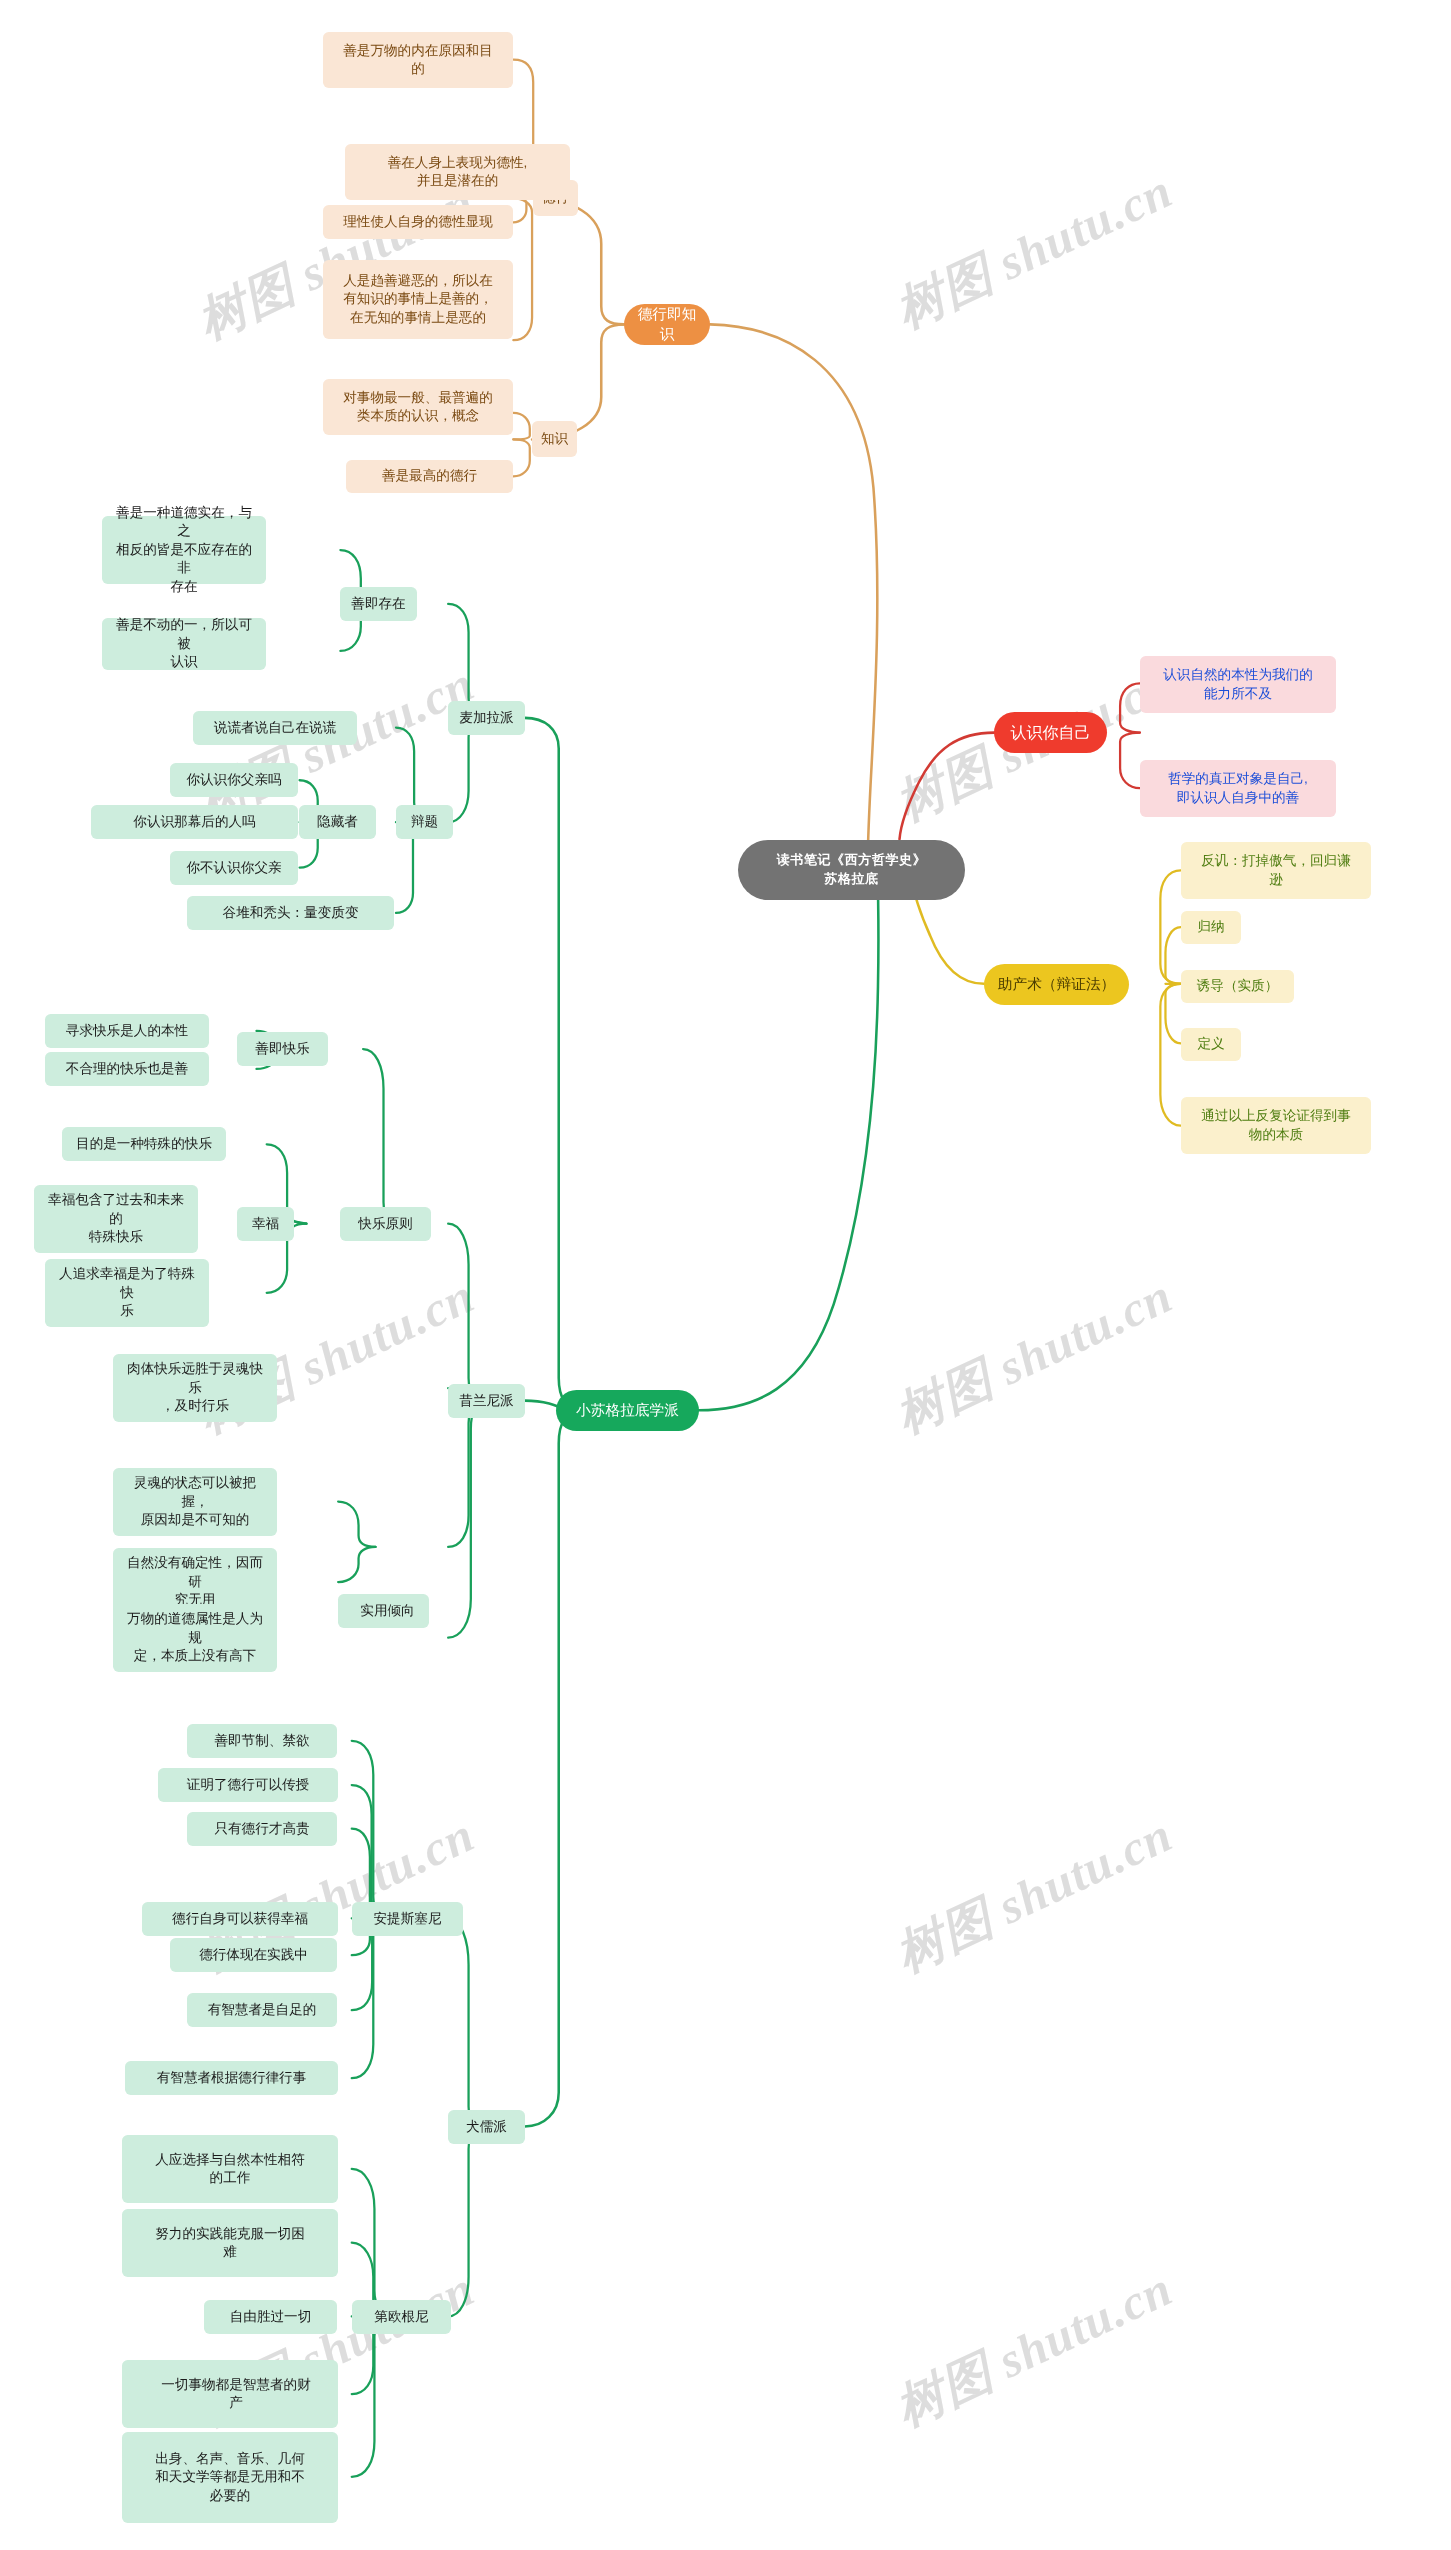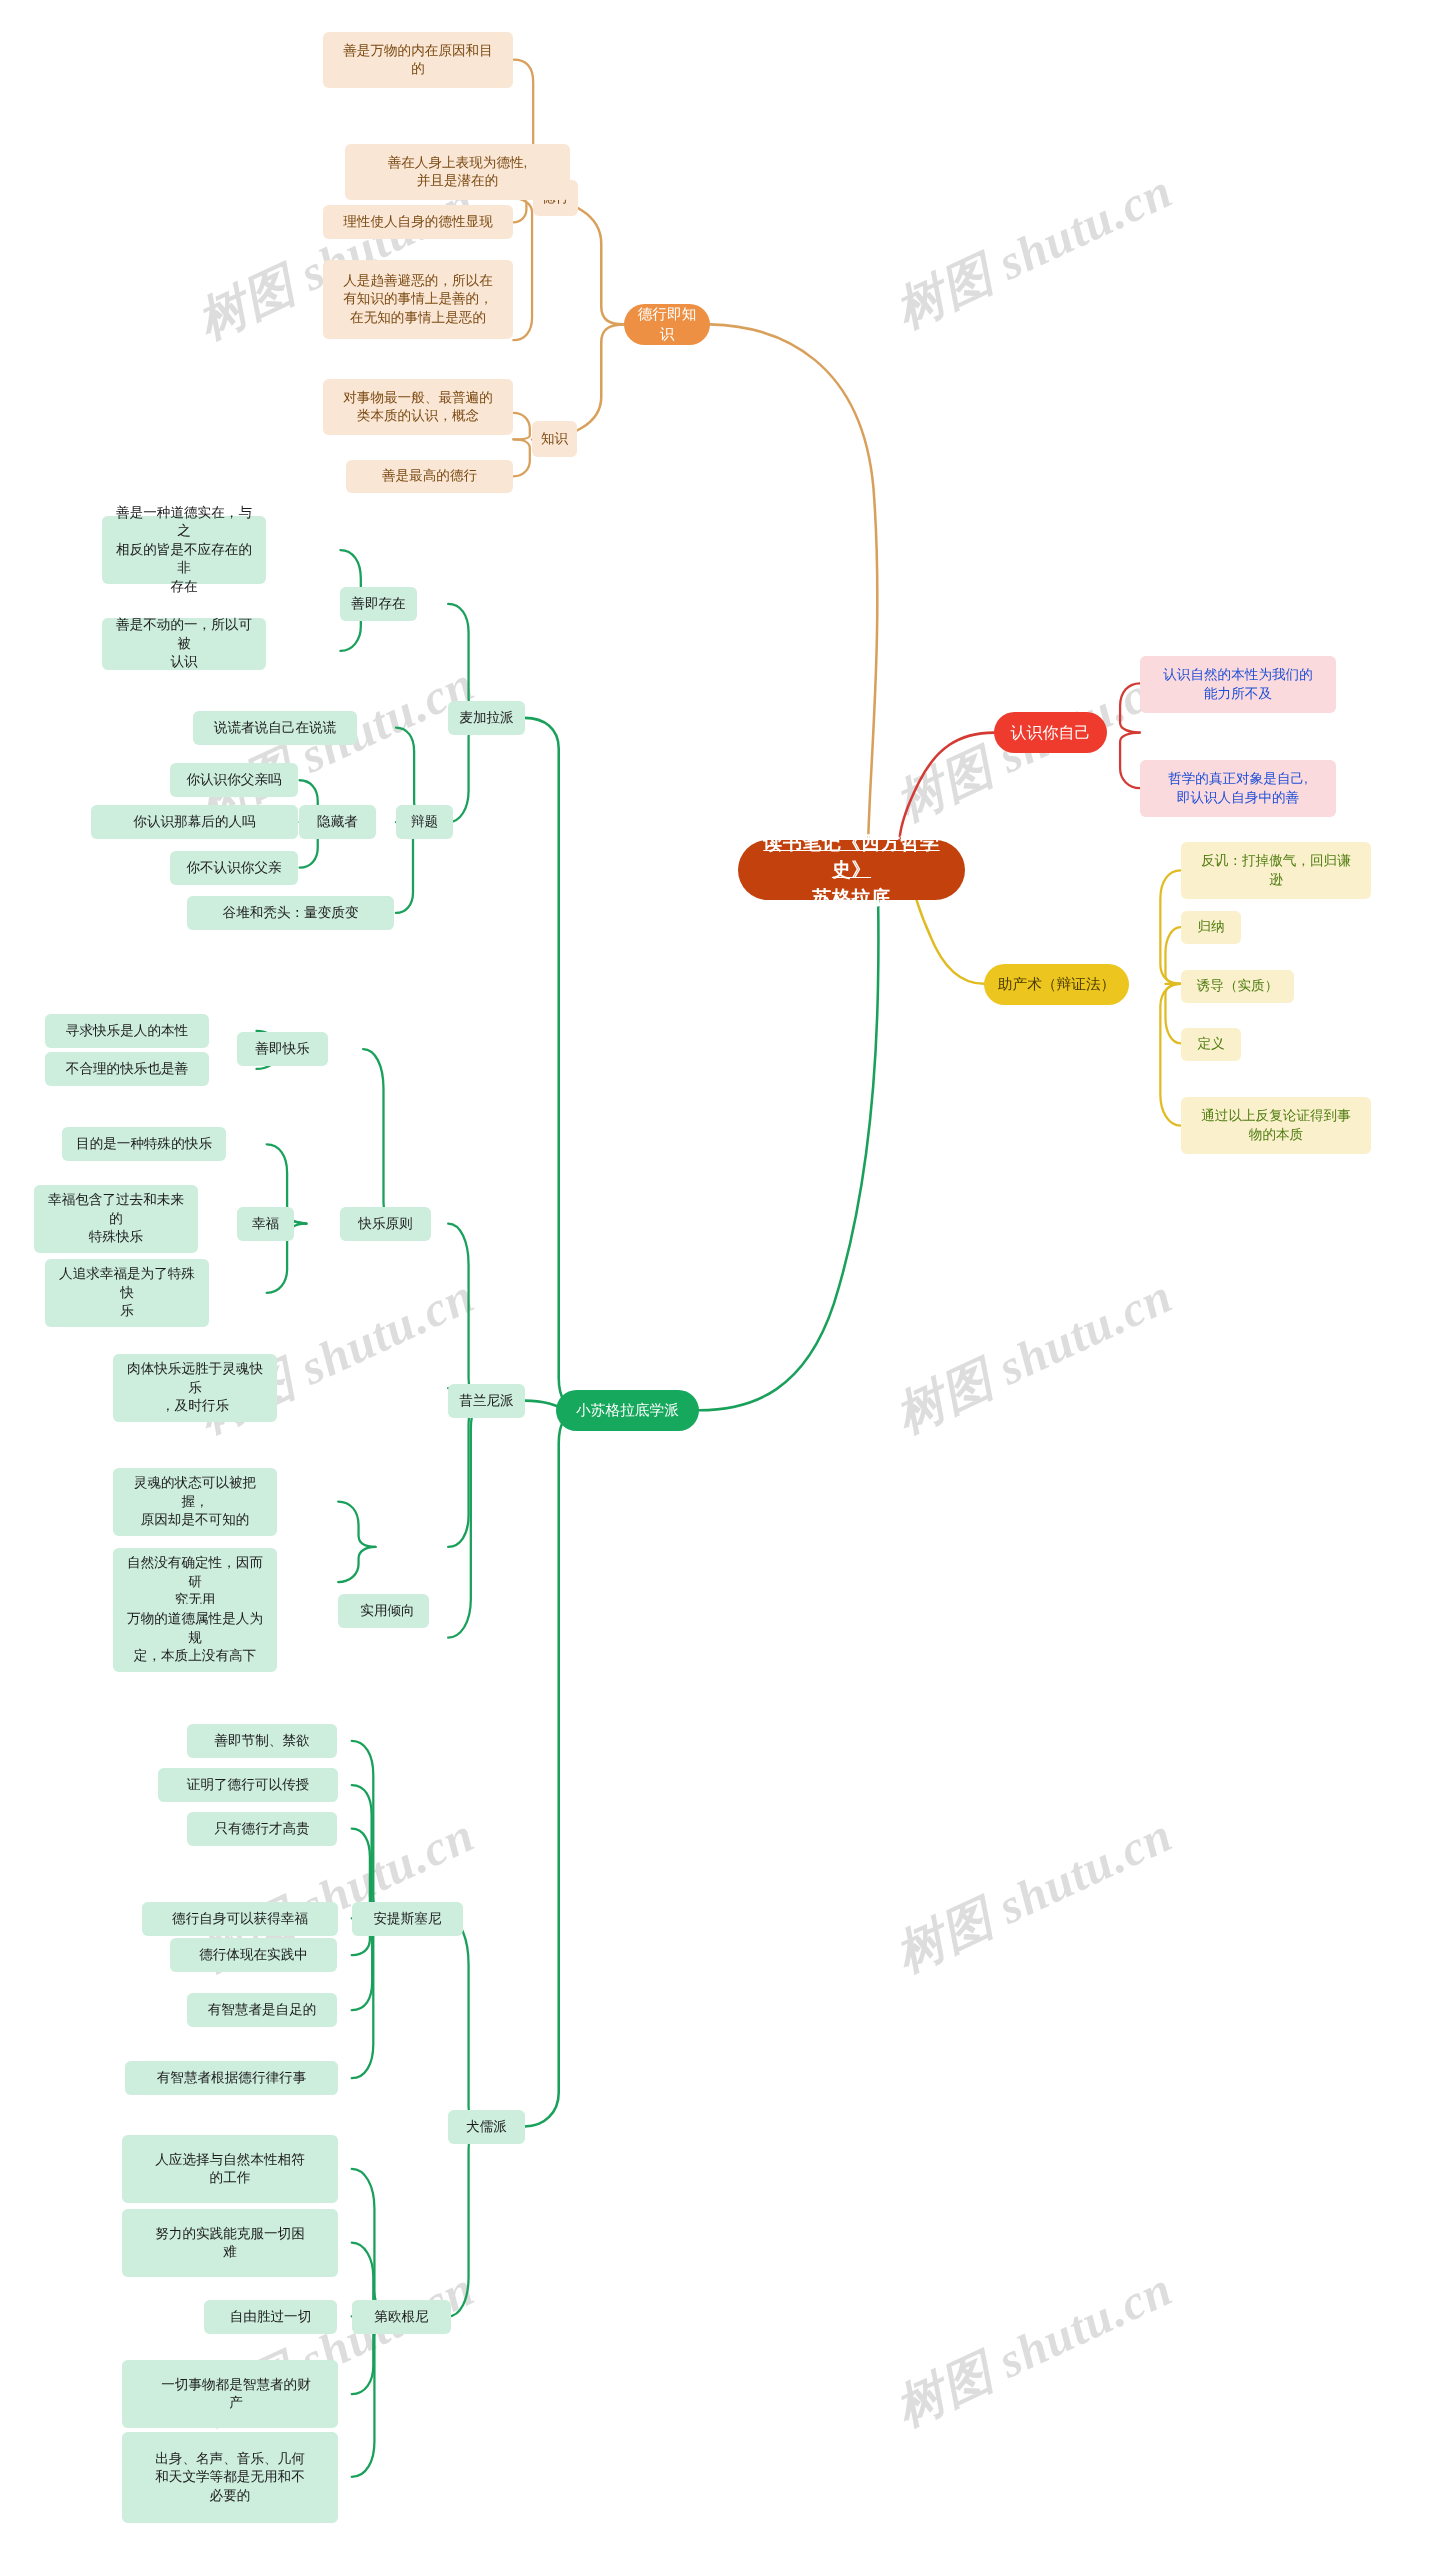--- a/index.html
+++ b/index.html
@@ -30,23 +30,23 @@
     position:absolute;box-sizing:border-box;
     display:flex;align-items:center;justify-content:center;
     text-align:center;line-height:1.35;
     border-radius:6.8px;
     padding:5.7px 8px;
     white-space:pre-line;
     -webkit-font-smoothing:antialiased;
   }
   
   .root{
-    background:#c2410c;color:#ffffff;
-    border-radius:34px;font-size:19px;font-weight:600;
-    letter-spacing:0.6px;line-height:1.45;text-decoration:underline;
+    background:#737373;color:#ffffff;
+    border-radius:34px;font-size:13px;font-weight:600;
+    letter-spacing:0.6px;line-height:1.45;
   }
   
   .pill{border-radius:23px;font-size:16px;font-weight:500;color:#ffffff;}
   .pill.red{background:#ef3b2d;}
   .pill.yellow{background:#ecc61f;color:#4a3c00;}
   .pill.orange{background:#ed9043;color:#ffffff;}
   .pill.green{background:#16a85c;color:#ffffff;}
 
   
   .box{font-size:13.6px;font-weight:400;border-radius:5.7px;}

